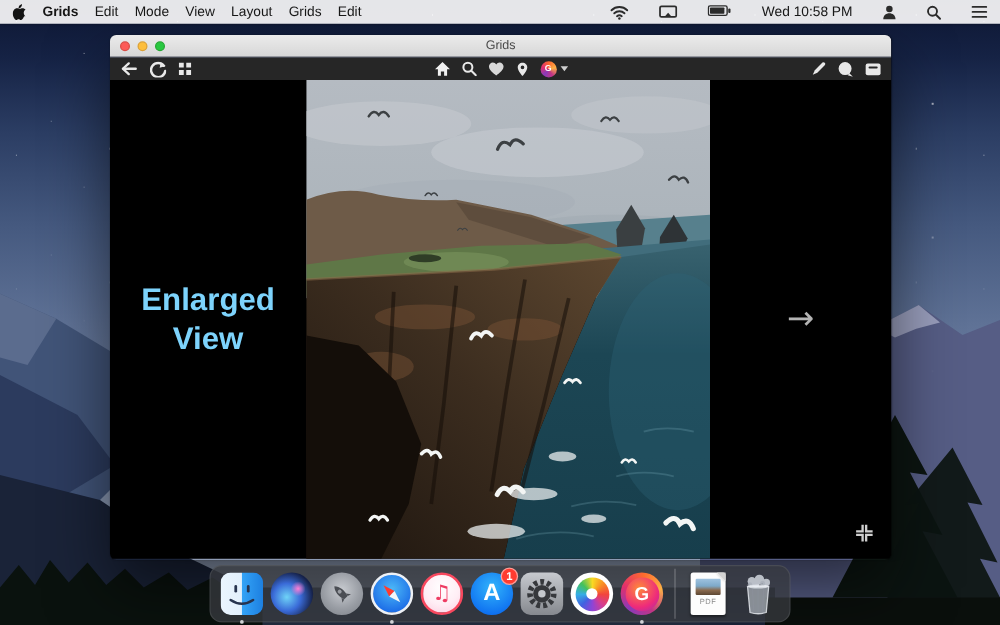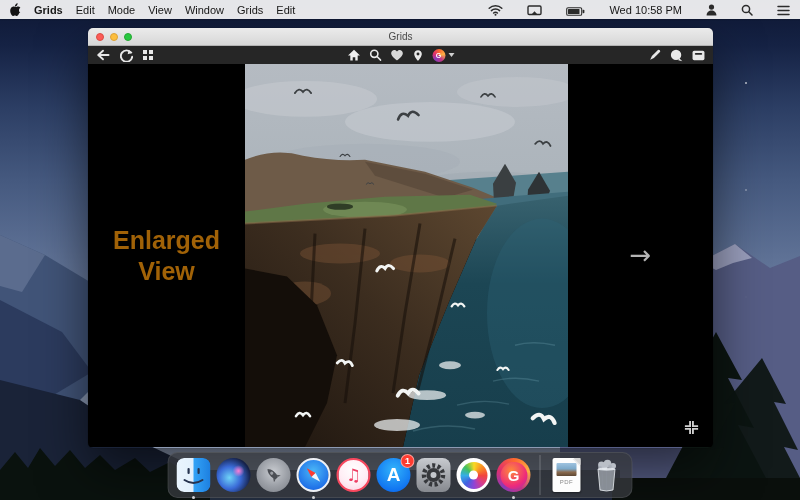--- a/index.html
+++ b/index.html
@@ -18,21 +18,21 @@
     -webkit-mask-image:linear-gradient(to bottom, rgba(0,0,0,.95), rgba(0,0,0,0) 96%);
     mask-image:linear-gradient(to bottom, rgba(0,0,0,.95), rgba(0,0,0,0) 96%); }
   .scenery { position:absolute; inset:0; }
 
   
   .menubar { position:absolute; top:0; left:0; right:0; height:19px; z-index:30;
     background:rgba(246,246,247,.93); display:flex; align-items:center; padding:0 10px;
     font-size:11px; color:#161616; box-shadow:0 0 2px rgba(0,0,0,.35); }
   .menubar .left { display:flex; align-items:center; gap:13px; }
   .menubar .left .app-name { font-weight:bold; }
-  .menubar .right { margin-left:auto; display:flex; align-items:flex-end; gap:24px; }
+  .menubar .right { margin-left:auto; display:flex; align-items:flex-start; gap:24px; }
   .menubar svg { display:block; }
   .mb-item { cursor:default; }
 
   
   .window { position:absolute; left:88px; top:28px; width:625px; height:420px; z-index:20;
     border-radius:5px; overflow:hidden; box-shadow:0 22px 50px rgba(0,0,0,.55), 0 0 1px rgba(0,0,0,.6); }
   .titlebar { height:18px; background:linear-gradient(#ebebeb,#d7d7d7); border-bottom:1px solid #b3b3b3;
     display:flex; align-items:center; justify-content:center; font-size:10px; color:#494949; position:relative; }
   .traffic { position:absolute; left:8px; top:5px; display:flex; gap:6px; }
   .traffic span { width:8px; height:8px; border-radius:50%; display:block; }
@@ -46,21 +46,21 @@
   .tg-right { margin-left:auto; display:flex; align-items:center; gap:9px; }
   .tbtn { display:flex; align-items:center; cursor:default; }
   .avatar-wrap { display:flex; align-items:center; gap:3px; }
   .avatar { width:13px; height:13px; border-radius:50%; display:flex; align-items:center; justify-content:center;
     background:conic-gradient(from 220deg,#8a3ab9,#e1306c,#fd6a2e,#fcb045,#c13584,#8a3ab9); }
   .avatar i { font-style:normal; font-weight:bold; font-size:7px; color:#fff; line-height:1; }
   .caret { width:0; height:0; border-left:3px solid transparent; border-right:3px solid transparent; border-top:4px solid #cfcfcf; }
 
   .content { height:383px; background:#000; display:flex; position:relative; }
   .left-panel { width:157px; display:flex; align-items:center; justify-content:center; }
-  .mode-text { color:#a16207; font-weight:bold; font-size:25px; line-height:1.22; text-align:center; }
+  .mode-text { color:#7dd3fc; font-weight:bold; font-size:25px; line-height:1.22; text-align:center; }
   .photo { width:323px; height:383px; position:relative; }
   .photo svg { display:block; width:100%; height:100%; }
   .right-panel { flex:1; position:relative; }
   .arrow-next { position:absolute; left:50%; top:50%; transform:translate(-50%,-54%);
     font-size:26px; color:#b4b4b4; font-family:"DejaVu Sans",sans-serif; cursor:default; }
   .collapse-btn { position:absolute; right:13px; bottom:7px; cursor:default; }
 
   
   .dock { position:absolute; left:50%; bottom:2px; transform:translateX(-50%); z-index:30;
     height:46px; display:flex; align-items:center; gap:4px; padding:4px 7px;
@@ -130,21 +130,21 @@
     <div class="left">
       <span class="mb-item">
         <svg width="11" height="13" viewBox="0 0 11 13" fill="#141414">
             <path d="M7.6 0.3c.1.8-.2 1.6-.7 2.2-.5.6-1.3 1.1-2 1-.1-.8.3-1.6.7-2.1C6.1.8 7 .3 7.6.3zM9.3 10c-.4.9-.6 1.3-1.1 2-.7 1-1.7 1.1-2.3.7-.6-.4-1.5-.4-2.1 0-.6.4-1.5.3-2.2-.7C.2 10.1-.4 7 1 5.1c.7-1 1.8-1.5 2.7-1.5.9 0 1.5.5 2.2.5.7 0 1.1-.5 2.2-.5.8 0 1.7.4 2.3 1.2-2 1.1-1.7 3.9-.1 5.2z"></path>
           </svg>
       </span>
       <span class="mb-item app-name">Grids</span>
       <span class="mb-item">Edit</span>
       <span class="mb-item">Mode</span>
       <span class="mb-item">View</span>
-      <span class="mb-item">Window</span>
+      <span class="mb-item">Layout</span>
       <span class="mb-item">Grids</span>
       <span class="mb-item">Edit</span>
     </div>
     <div class="right">
       <span>
         <svg width="15" height="12" viewBox="0 0 15 12" fill="none" stroke="#2b2b2b" stroke-width="1.5" stroke-linecap="round">
           <path d="M1.2 4.2 A9 9 0 0 1 13.8 4.2"></path>
             <path d="M3.4 6.6 A6 6 0 0 1 11.6 6.6"></path>
             <path d="M5.6 9 A3 3 0 0 1 9.4 9"></path>
             <circle cx="7.5" cy="10.8" r="1" fill="#2b2b2b" stroke="none"></circle>

